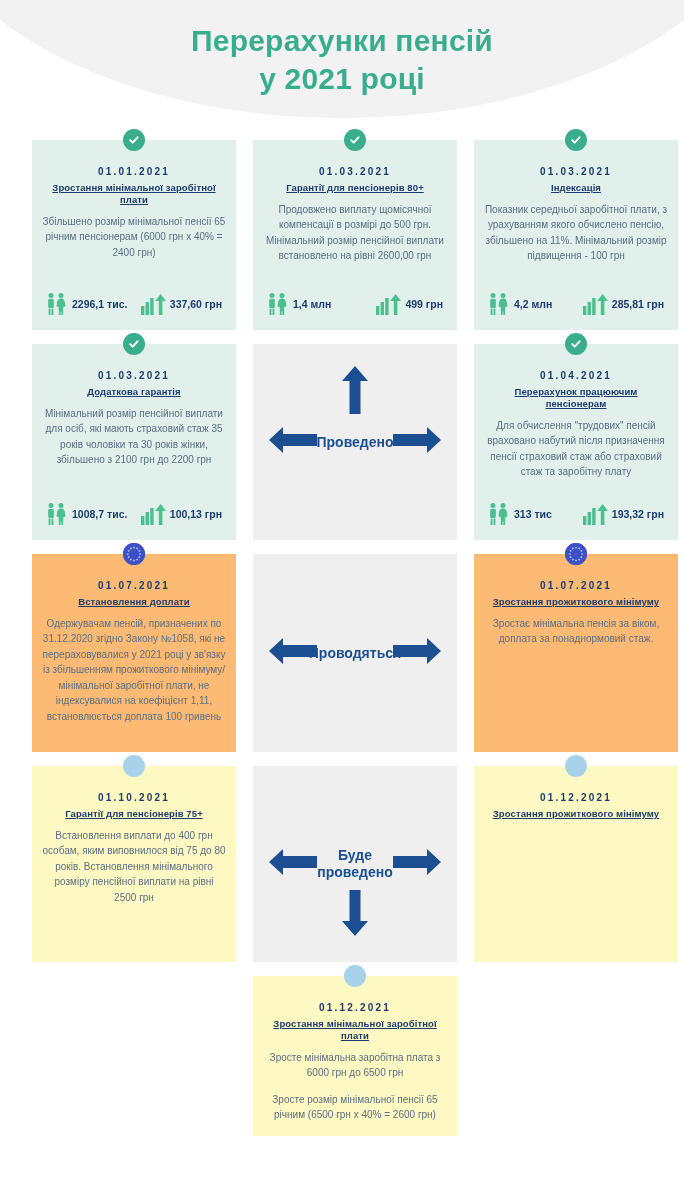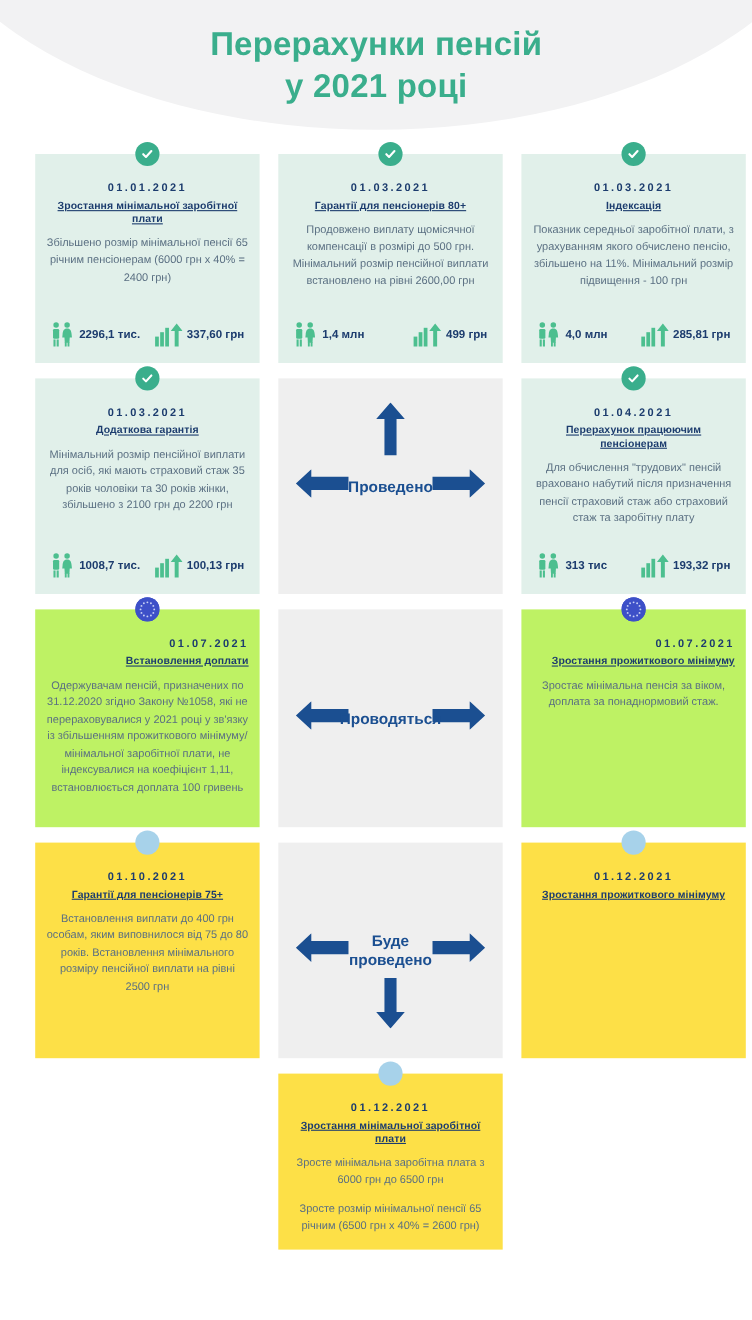--- a/index.html
+++ b/index.html
@@ -69,22 +69,22 @@
   .card {
     position: relative;
     width: 100%;
     height: 100%;
     padding: 26px 10px 10px 10px;
     text-align: center;
     display: flex;
     flex-direction: column;
   }
   .card.green  { background: #e1f0ea; }
-  .card.purple { background: #bef264; align-items: flex-end; }
-  .card.blue   { background: #fde047; }
+  .card.purple { background: #fdba74; }
+  .card.blue   { background: #fef9c3; }
 
   .badge {
     position: absolute;
     top: -11px;
     left: 50%;
     transform: translateX(-50%);
     width: 22px;
     height: 22px;
     border-radius: 50%;
     display: flex;
@@ -277,21 +277,21 @@
               <svg class="stat-icon" width="22" height="24" viewBox="0 0 22 24">
                 <circle cx="5" cy="3.4" r="2.5" fill="#4cbf8f"></circle>
                   <rect x="2.2" y="7" width="5.6" height="9" rx="1.2" fill="#4cbf8f"></rect>
                   <rect x="2.6" y="16.6" width="1.9" height="6.4" fill="#4cbf8f"></rect>
                   <rect x="5.5" y="16.6" width="1.9" height="6.4" fill="#4cbf8f"></rect>
                 <circle cx="15" cy="3.4" r="2.5" fill="#4cbf8f"></circle>
                   <path d="M15 6.6 c-3 0 -3.8 2.2 -4.1 5.2 l-0.3 3 h2 l0.3 4.8 h4.2 l0.3 -4.8 h2 l-0.3 -3 C18.8 8.8 18 6.6 15 6.6 z" fill="#4cbf8f"></path>
                   <rect x="12.9" y="19" width="1.7" height="4" fill="#4cbf8f"></rect>
                   <rect x="15.4" y="19" width="1.7" height="4" fill="#4cbf8f"></rect>
               </svg>
-              <span class="stat-value">4,0 млн</span>
+              <span class="stat-value">4,2 млн</span>
             </div>
             <div class="stat">
               <svg class="stat-icon" width="26" height="24" viewBox="0 0 26 24">
                 <rect x="1" y="14" width="3.4" height="9" fill="#4cbf8f"></rect>
                   <rect x="5.6" y="10" width="3.4" height="13" fill="#4cbf8f"></rect>
                   <rect x="10.2" y="6" width="3.4" height="17" fill="#4cbf8f"></rect>
                 <path d="M18.8 23 V9 h-3.6 L20.6 2 L26 9 h-3.6 V23 z" fill="#4cbf8f"></path>
               </svg>
               <span class="stat-value">285,81 грн</span>
             </div>

